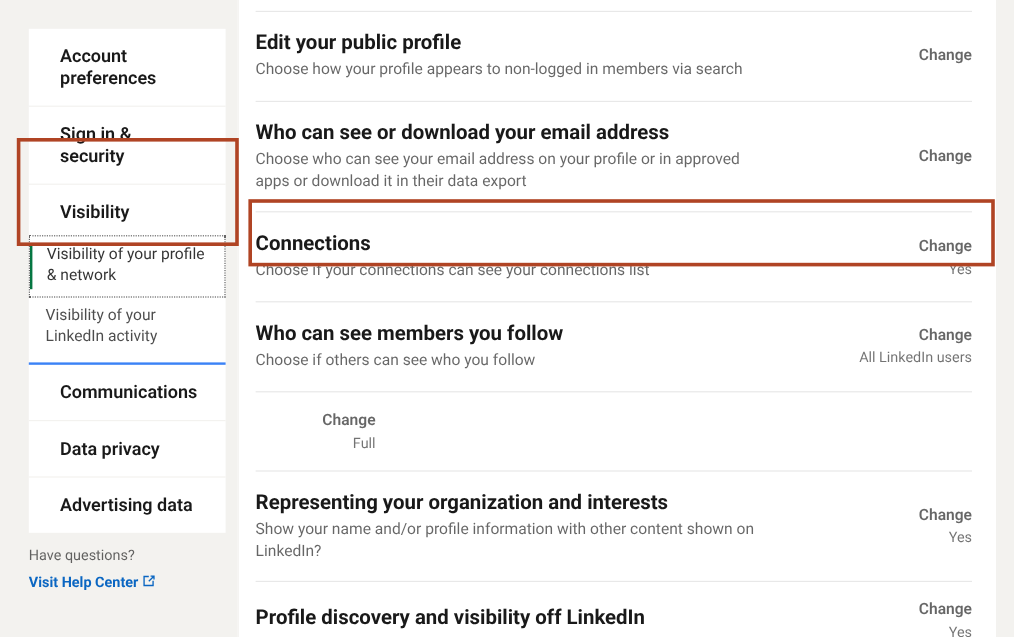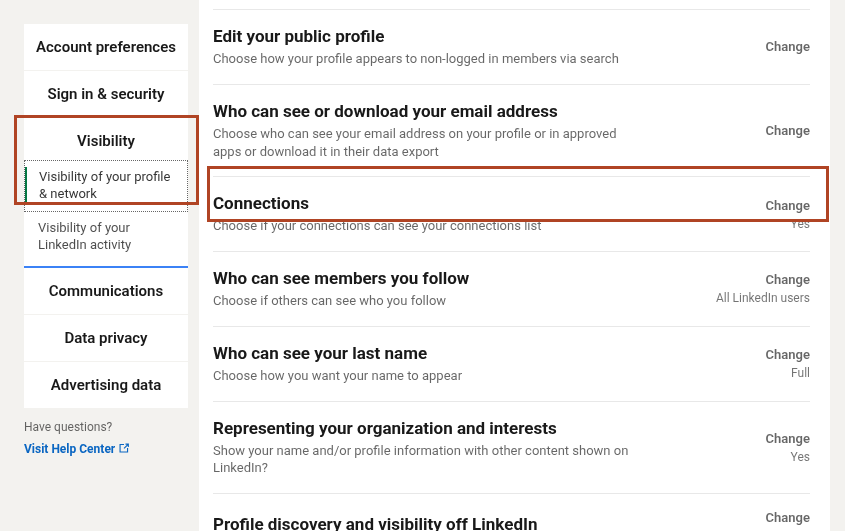--- a/index.html
+++ b/index.html
@@ -23,27 +23,26 @@
     .right-pad {
       width: 14px;
       flex-shrink: 0;
       background: #f3f2ef;
     }
     .sidebar {
       background: #fff;
       margin: 24px 10px 12px 24px;
     }
     .sidebar-item {
-      padding: 14px 10px;
+      padding: 14px 26px;
       font-size: 15px;
       font-weight: 600;
       color: rgba(0,0,0,0.9);
       cursor: pointer;
       border-bottom: 1px solid #f3f2ef;
-      text-align: center;
     }
     .sidebar-item:last-child { border-bottom: none; }
     .sidebar-sub {
       padding: 8px 14px 8px 14px;
       font-size: 13px;
       line-height: 1.3;
       color: rgba(0,0,0,0.7);
       cursor: pointer;
       position: relative;
     }
@@ -236,24 +235,20 @@
           <div class="setting-title">Who can see members you follow</div>
           <div class="setting-desc">Choose if others can see who you follow</div>
         </div>
         <div class="setting-side">
           <span class="change-link">Change</span>
           <span class="setting-value">All LinkedIn users</span>
         </div>
       </div>
 
       <div class="setting-row">
-        <div class="setting-main">
-          <div class="setting-title">Who can see your last name</div>
-          <div class="setting-desc">Choose how you want your name to appear</div>
-        </div>
         <div class="setting-side">
           <span class="change-link">Change</span>
           <span class="setting-value">Full</span>
         </div>
       </div>
 
       <div class="setting-row">
         <div class="setting-main">
           <div class="setting-title">Representing your organization and interests</div>
           <div class="setting-desc">Show your name and/or profile information with other content shown on LinkedIn?</div>

